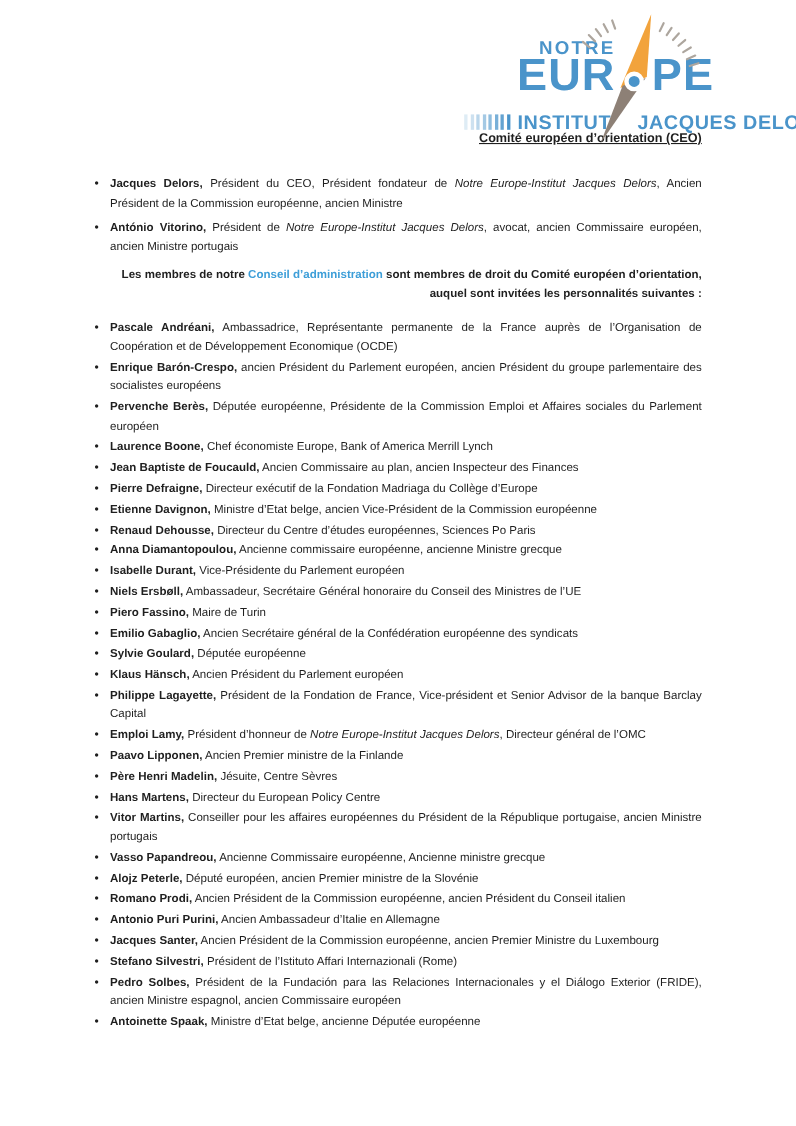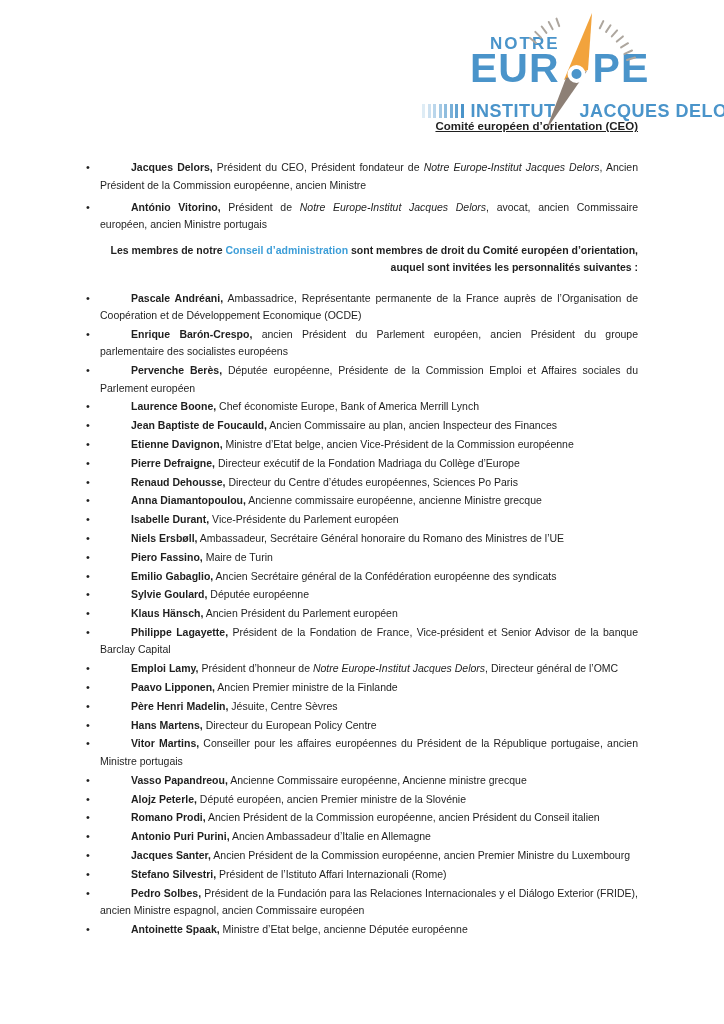--- a/index.html
+++ b/index.html
@@ -63,21 +63,21 @@
   }
   ul.blist li::before{
     content:"•";
     position:absolute;left:1px;top:0;
     font-size:11px;
   }
   ul.leaders{margin-top:26px;}
   ul.leaders li{margin-bottom:4.5px;}
   ul.members{margin-top:13px;}
   ul.members li{margin-bottom:1.3px;}
-  b{font-weight:700;margin-left:31px;}
+  b{font-weight:700;}
   .it{font-style:italic;}
   .intro{
     margin:8px 0 0 15px;width:538px;
     font-weight:700;text-align:right;
   }
   .intro .blue{color:var(--link);cursor:pointer;}
 </style>
 </head>
 <body>
 
@@ -135,26 +135,26 @@
       </ul>
 
     <p class="intro"><span>Les membres de notre </span><span class="blue">Conseil d’administration</span><span> sont membres de droit du Comité européen d’orientation, auquel sont invitées les personnalités suivantes :</span></p>
 
     <ul class="blist members">
         <li><b>Pascale Andréani,</b><span> Ambassadrice, Représentante permanente de la France auprès de l’Organisation de Coopération et de Développement Economique (OCDE)</span></li>
         <li><b>Enrique Barón-Crespo,</b><span> ancien Président du Parlement européen, ancien Président du groupe parlementaire des socialistes européens</span></li>
         <li><b>Pervenche Berès,</b><span> Députée européenne, Présidente de la Commission Emploi et Affaires sociales du Parlement européen</span></li>
         <li><b>Laurence Boone,</b><span> Chef économiste Europe, Bank of America Merrill Lynch</span></li>
         <li><b>Jean Baptiste de Foucauld,</b><span> Ancien Commissaire au plan, ancien Inspecteur des Finances</span></li>
+        <li><b>Pierre Defraigne,</b><span> Directeur exécutif de la Fondation Madriaga du Collège d’Europe</span></li>
         <li><b>Etienne Davignon,</b><span> Ministre d’Etat belge, ancien Vice-Président de la Commission européenne</span></li>
-        <li><b>Pierre Defraigne,</b><span> Directeur exécutif de la Fondation Madriaga du Collège d’Europe</span></li>
         <li><b>Renaud Dehousse,</b><span> Directeur du Centre d’études européennes, Sciences Po Paris</span></li>
         <li><b>Anna Diamantopoulou,</b><span> Ancienne commissaire européenne, ancienne Ministre grecque</span></li>
         <li><b>Isabelle Durant,</b><span> Vice-Présidente du Parlement européen</span></li>
-        <li><b>Niels Ersbøll,</b><span> Ambassadeur, Secrétaire Général honoraire du Romano des Ministres de l’UE</span></li>
+        <li><b>Niels Ersbøll,</b><span> Ambassadeur, Secrétaire Général honoraire du Conseil des Ministres de l’UE</span></li>
         <li><b>Piero Fassino,</b><span> Maire de Turin</span></li>
         <li><b>Emilio Gabaglio,</b><span> Ancien Secrétaire général de la Confédération européenne des syndicats</span></li>
         <li><b>Sylvie Goulard,</b><span> Députée européenne</span></li>
         <li><b>Klaus Hänsch,</b><span> Ancien Président du Parlement européen</span></li>
         <li><b>Philippe Lagayette,</b><span> Président de la Fondation de France, Vice-président et Senior Advisor de la banque Barclay Capital</span></li>
         <li><b>Emploi Lamy,</b><span> Président d’honneur de </span><span class="it">Notre Europe-Institut Jacques Delors</span><span>, Directeur général de l’OMC</span></li>
         <li><b>Paavo Lipponen,</b><span> Ancien Premier ministre de la Finlande</span></li>
         <li><b>Père Henri Madelin,</b><span> Jésuite, Centre Sèvres</span></li>
         <li><b>Hans Martens,</b><span> Directeur du European Policy Centre</span></li>
         <li><b>Vitor Martins,</b><span> Conseiller pour les affaires européennes du Président de la République portugaise, ancien Ministre portugais</span></li>

